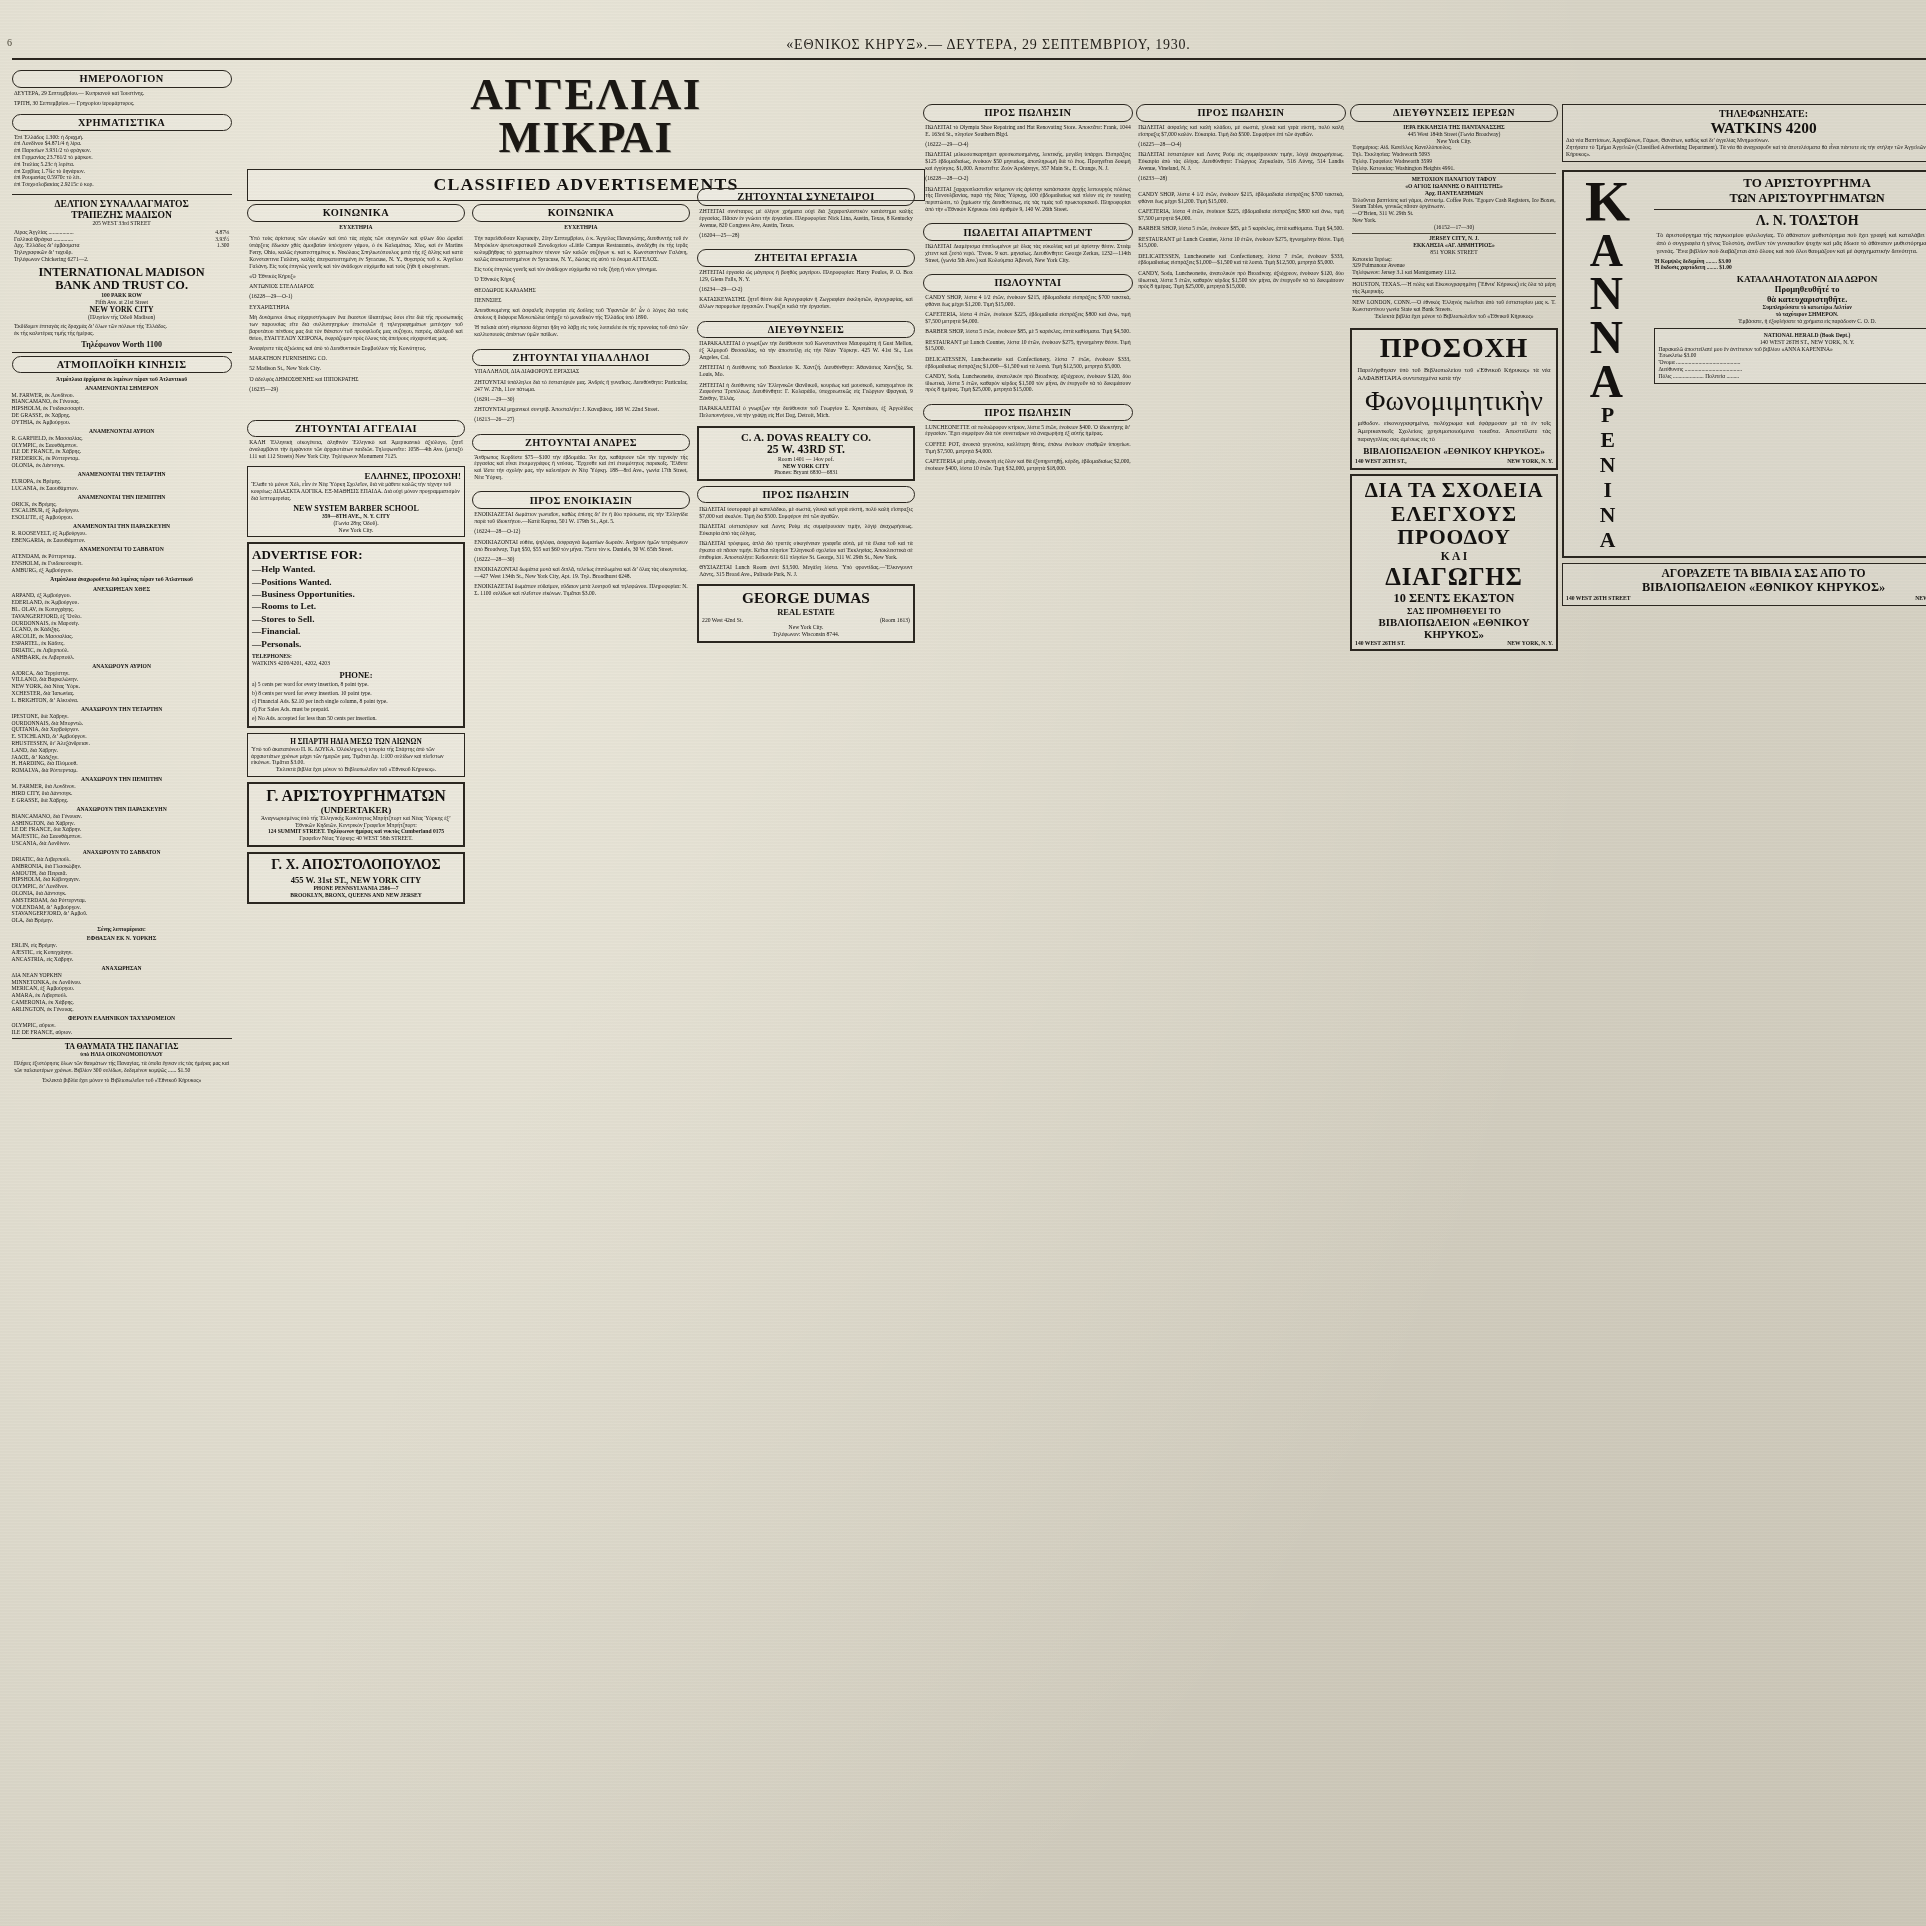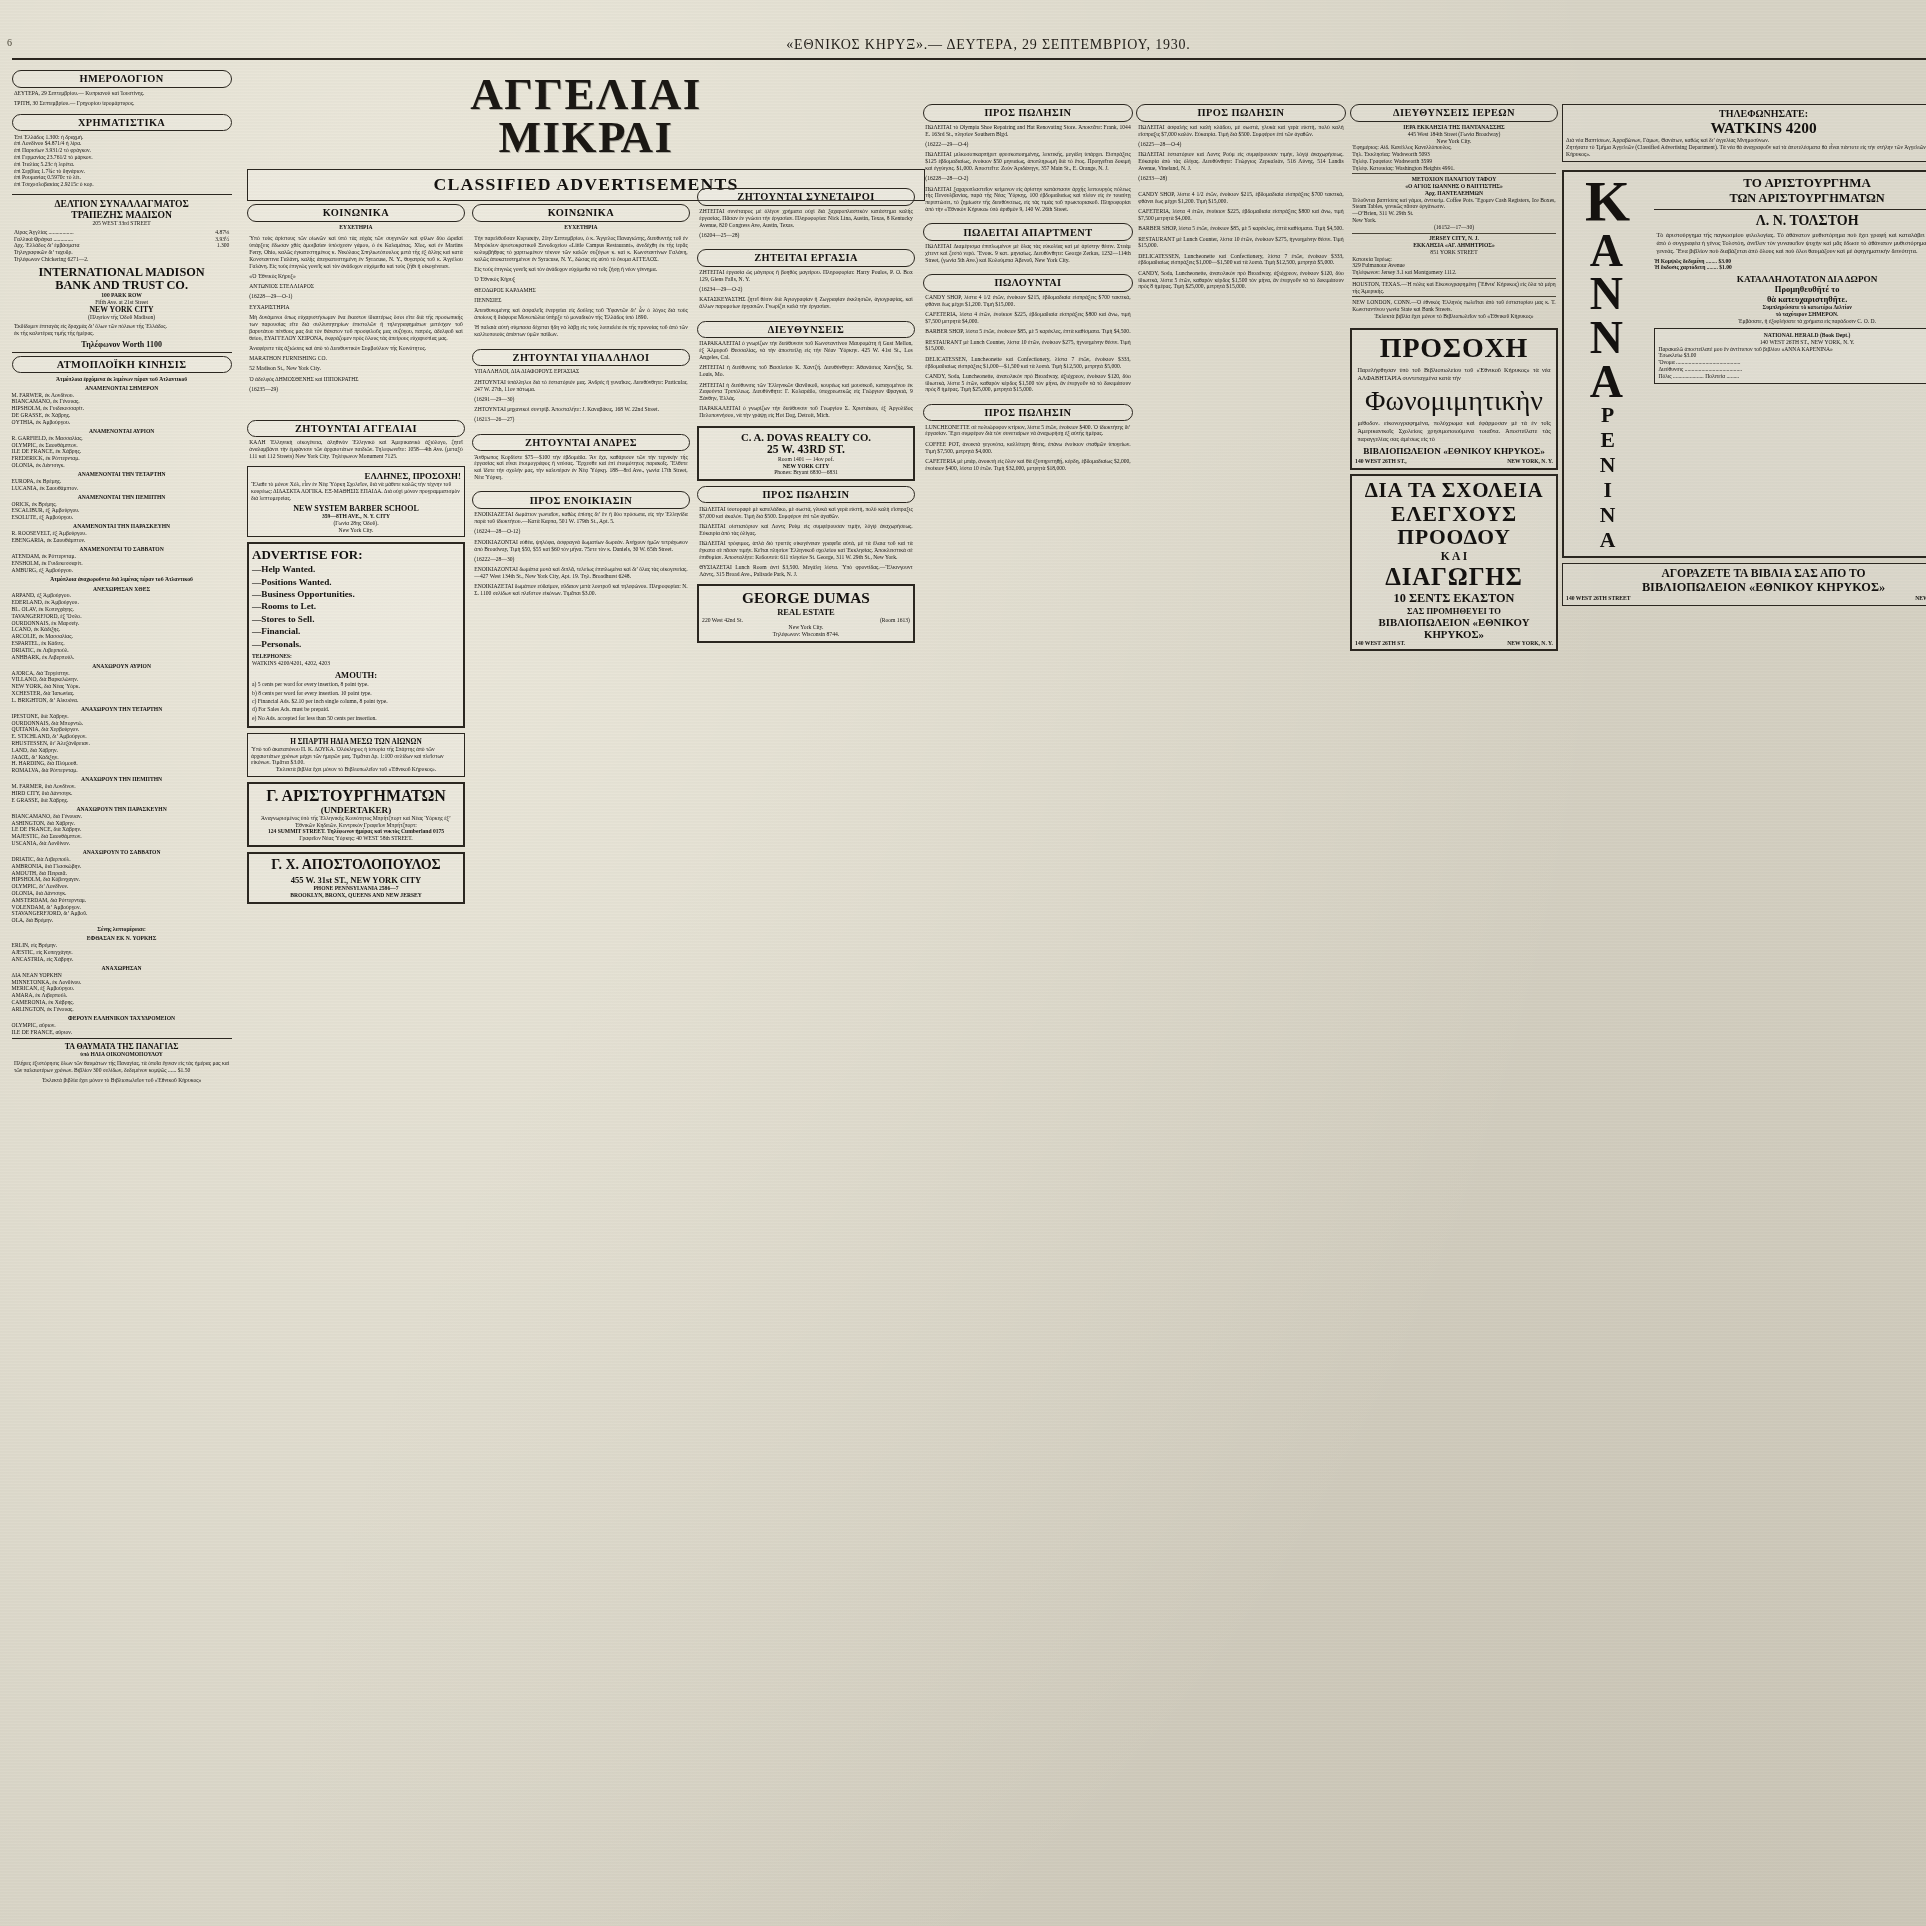--- a/index.html
+++ b/index.html
@@ -279,21 +279,21 @@
           <div>—Help Wanted.</div>
           <div>—Positions Wanted.</div>
           <div>—Business Opportunities.</div>
           <div>—Rooms to Let.</div>
           <div>—Stores to Sell.</div>
           <div>—Financial.</div>
           <div>—Personals.</div>
         </div>
       <div class="b tiny" style="margin-top:3.1px;">TELEPHONES:</div>
       <div class="tiny">WATKINS 4200/4201, 4202, 4203</div>
-      <div class="center b" style="margin:3.1px 0 1.5px;font-size:8.5px;">AMOUTH:</div>
+      <div class="center b" style="margin:3.1px 0 1.5px;font-size:8.5px;">PHONE:</div>
       <div class="tiny" id="rates-items">
           <div style="margin-bottom: 1.5px;">a) 5 cents per word for every insertion, 8 point type.</div>
           <div style="margin-bottom: 1.5px;">b) 8 cents per word for every insertion. 10 point type.</div>
           <div style="margin-bottom: 1.5px;">c) Financial Ads. $2.10 per inch single column, 8 point type.</div>
           <div style="margin-bottom: 1.5px;">d) For Sales Ads. must be prepaid.</div>
           <div style="margin-bottom: 1.5px;">e) No Ads. accepted for less than 50 cents per insertion.</div>
         </div>
     </div>
 
     <div class="adbox">

